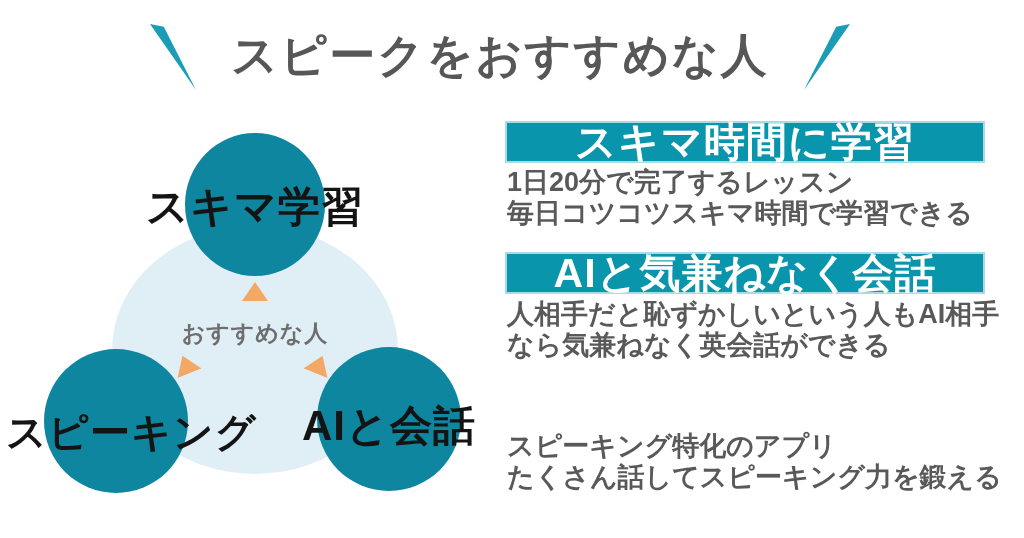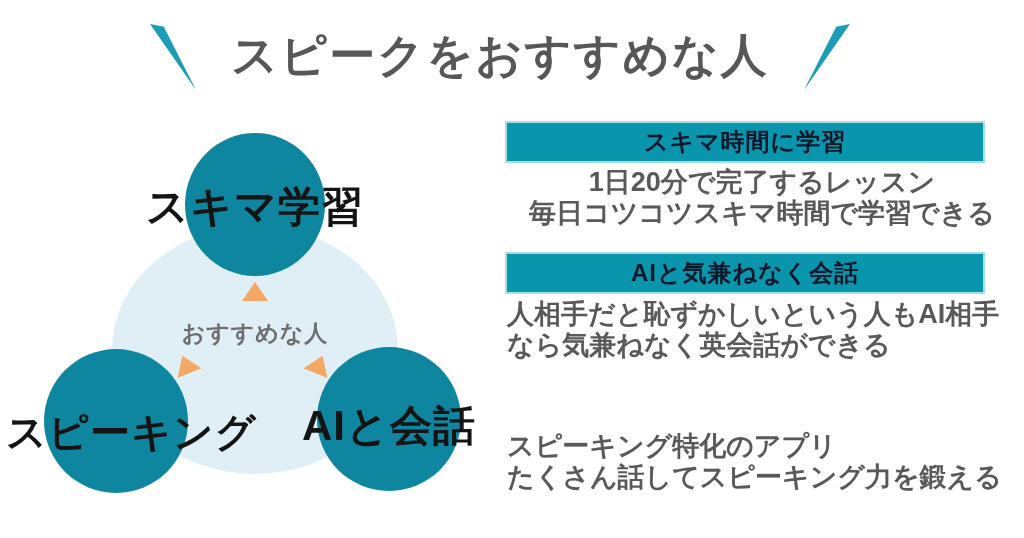--- a/index.html
+++ b/index.html
@@ -67,29 +67,29 @@
   .tri-right{left:306px;top:355px;transform:rotate(22deg);}
 
   
   .section-bar{
     position:absolute;left:505px;width:480px;height:42px;
     background:var(--teal-bar);border:2px solid var(--bar-edge);
     display:flex;align-items:center;justify-content:center;
   }
   .bar-1{top:121px;} .bar-2{top:252px;} .bar-3{top:383px;}
   .section-bar span{
-    color:#0f172a;font-size:24px;font-weight:900;letter-spacing:1px;
+    color:#ffffff;font-size:41px;font-weight:900;letter-spacing:1px;
     white-space:nowrap;line-height:1;
   }
   .section-body{
     position:absolute;left:507px;width:510px;
     font-size:27px;font-weight:700;color:var(--body-gray);
     line-height:31px;white-space:nowrap;
   }
-  .body-1{top:167px;text-align:center;} .body-2{top:299px;} .body-3{top:431px;}
+  .body-1{top:167px;} .body-2{top:299px;} .body-3{top:431px;}
 </style>
 </head>
 <body>
 
 <div class="canvas">
 
   <div class="title">
     <div class="mark mark-left"></div>
     <div class="title-text">スピークをおすすめな人</div>
     <div class="mark mark-right"></div>

